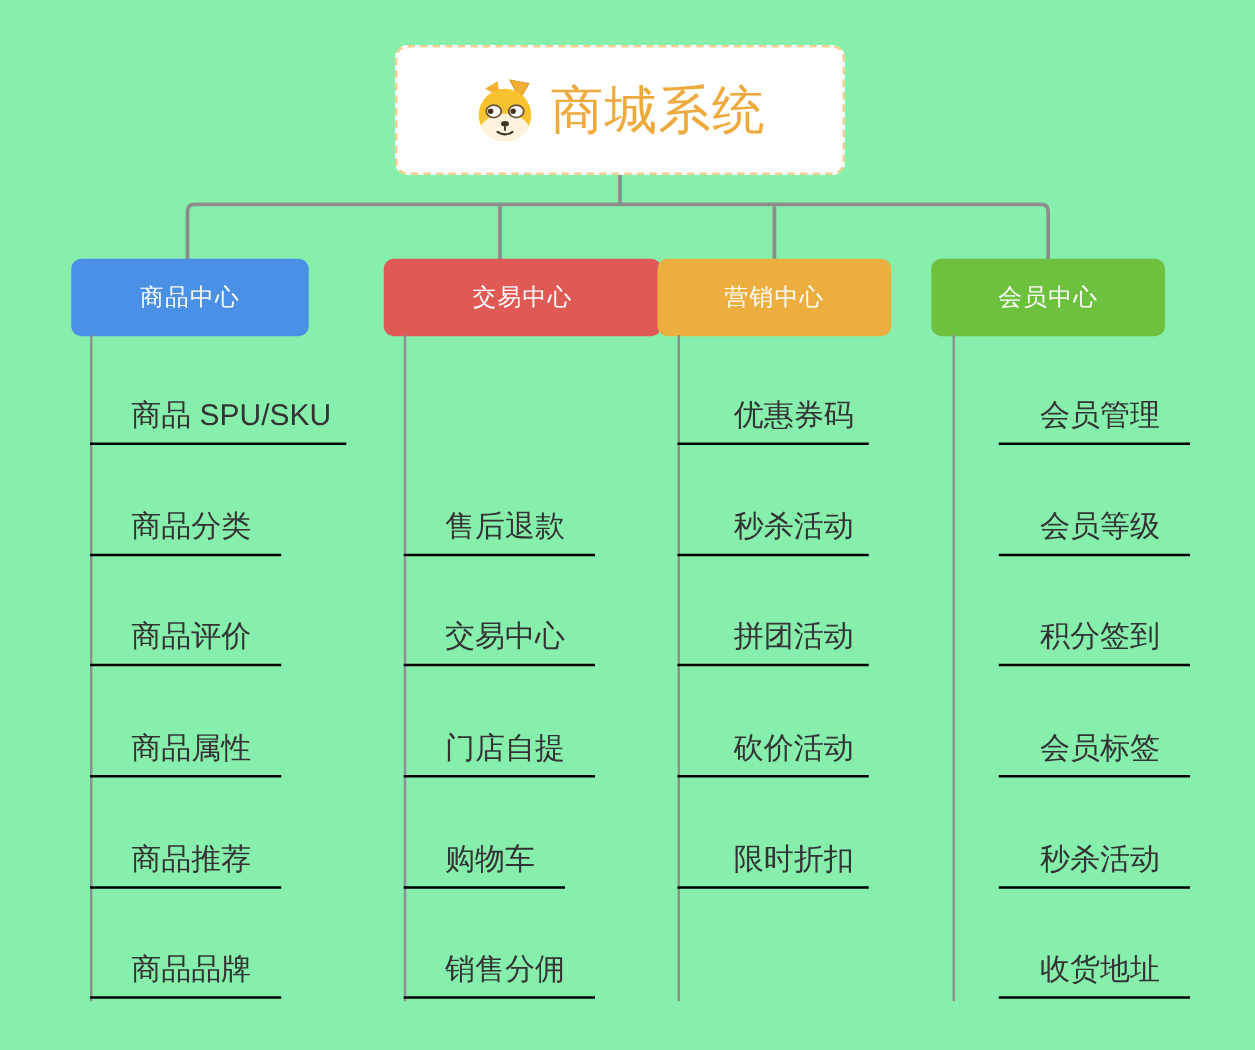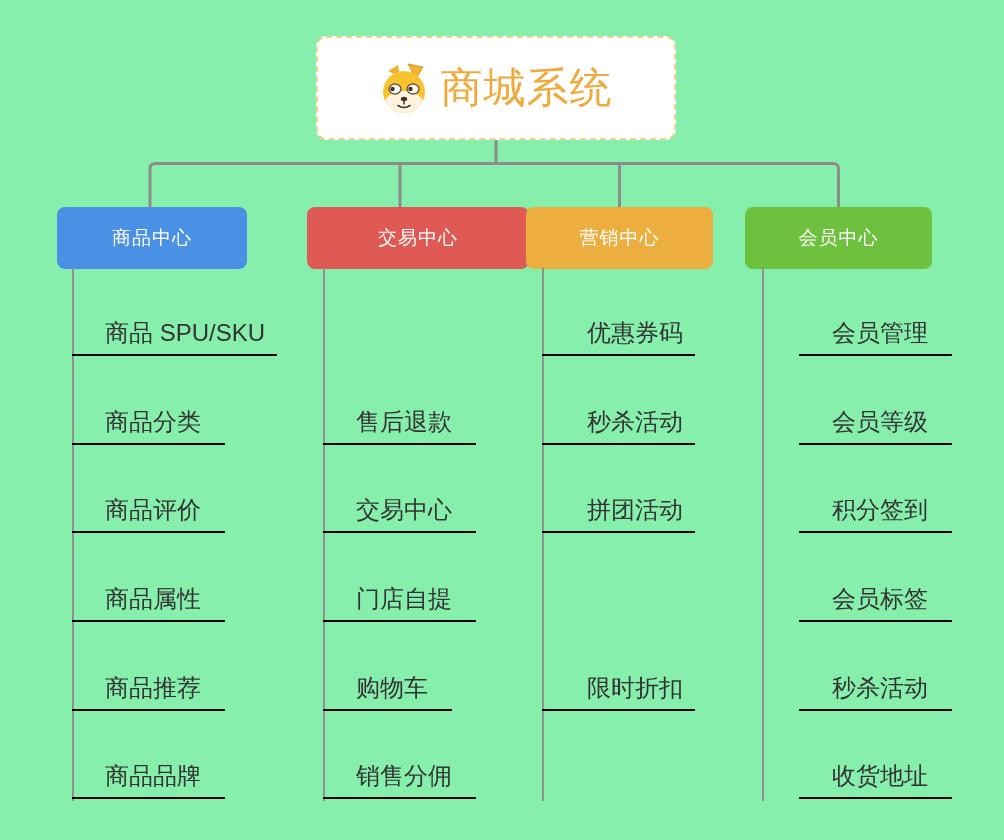--- a/index.html
+++ b/index.html
@@ -89,20 +89,21 @@
 
   <div class="leaf c1 r1 w-md">售后退款</div>
   <div class="leaf c1 r2 w-md">交易中心</div>
   <div class="leaf c1 r3 w-md">门店自提</div>
   <div class="leaf c1 r4 w-sm">购物车</div>
   <div class="leaf c1 r5 w-md">销售分佣</div>
 
   <div class="leaf c2 r0 w-md">优惠券码</div>
   <div class="leaf c2 r1 w-md">秒杀活动</div>
   <div class="leaf c2 r2 w-md">拼团活动</div>
+  <div class="leaf c2 r3 w-md">砍价活动</div>
   <div class="leaf c2 r4 w-md">限时折扣</div>
 
   <div class="leaf c3 r0 w-md">会员管理</div>
   <div class="leaf c3 r1 w-md">会员等级</div>
   <div class="leaf c3 r2 w-md">积分签到</div>
   <div class="leaf c3 r3 w-md">会员标签</div>
   <div class="leaf c3 r4 w-md">秒杀活动</div>
   <div class="leaf c3 r5 w-md">收货地址</div>
 
 </div>

